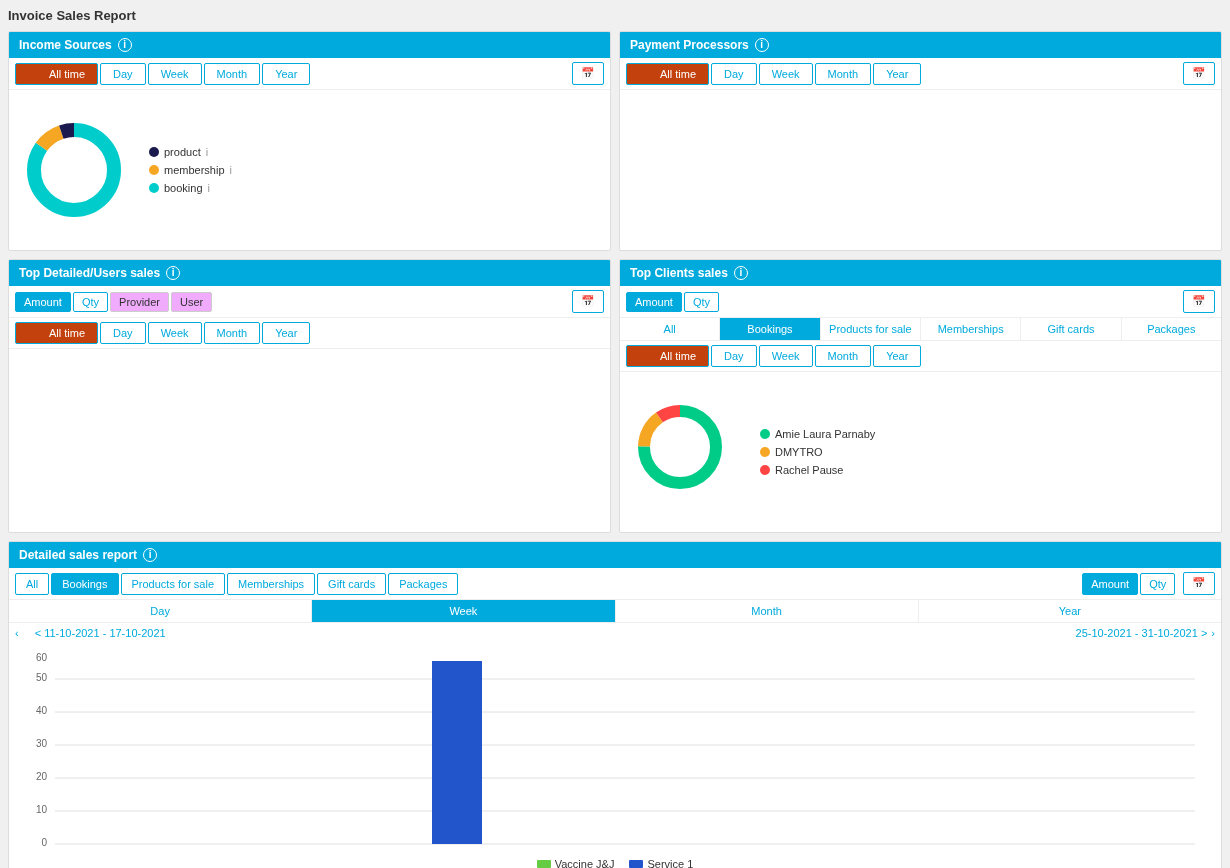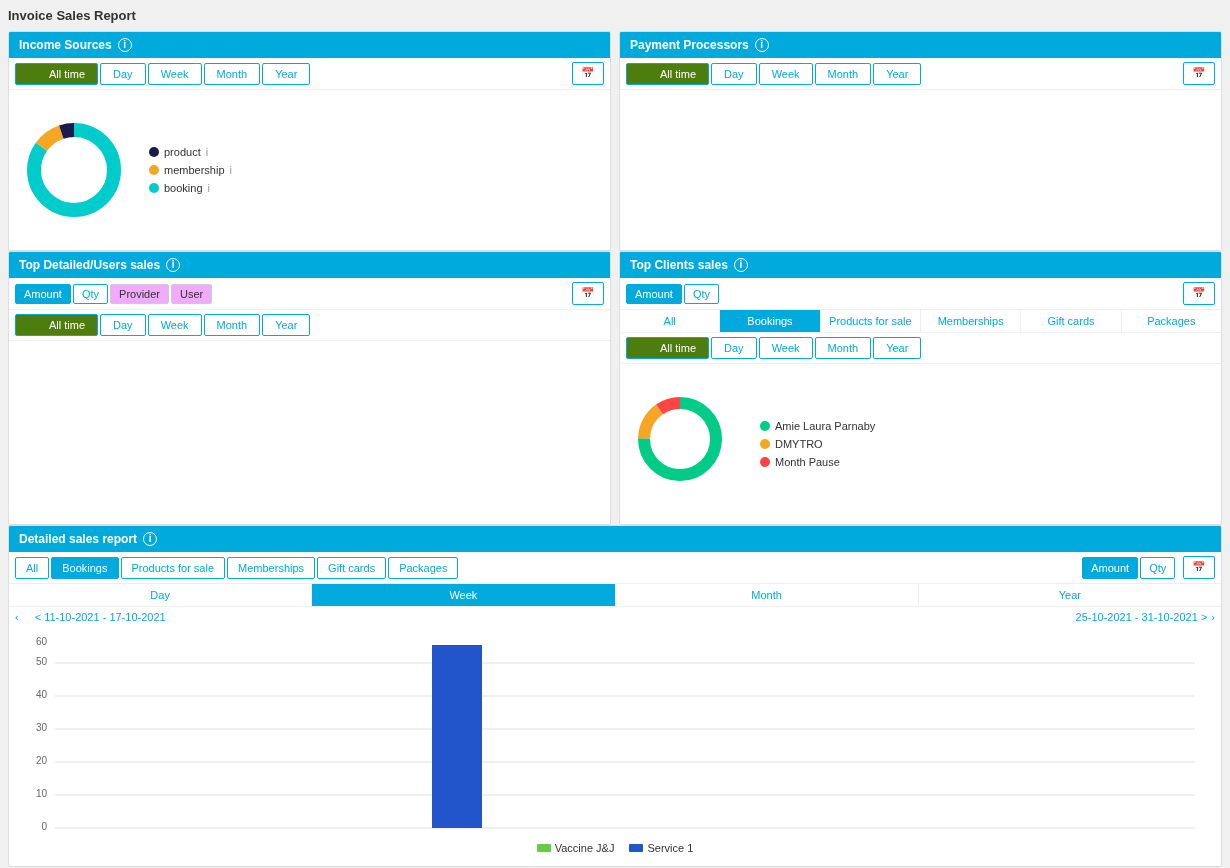--- a/index.html
+++ b/index.html
@@ -1,30 +1,30 @@
 <!DOCTYPE html>
 <html><head>
   <meta charset="utf-8">
   <style>
     * { box-sizing: border-box; margin: 0; padding: 0; }
     body { font-family: Arial, sans-serif; font-size: 12px; background: #f0f0f0; color: #333; }
     
     .page { padding: 8px; background: #f0f0f0; }
     .page-title { font-size: 13px; font-weight: bold; margin-bottom: 8px; color: #333; }
     
-    .row { display: flex; gap: 8px; }
+    .row { display: flex; gap: 8px; margin-bottom: 8px; }
     
     .panel { background: #fff; border: 1px solid #ddd; border-radius: 2px; flex: 1; overflow: hidden; }
     
     .panel-header { background: #00aadd; color: #fff; padding: 6px 10px; font-size: 12px; font-weight: bold; display: flex; align-items: center; gap: 6px; }
     .panel-header .info-icon { display: inline-block; width: 14px; height: 14px; border: 1px solid #fff; border-radius: 50%; text-align: center; line-height: 12px; font-size: 10px; cursor: pointer; }
     
     .time-nav { display: flex; align-items: center; padding: 4px 6px; border-bottom: 1px solid #eee; gap: 2px; }
     .time-btn { padding: 4px 12px; border: 1px solid #00aadd; border-radius: 2px; cursor: pointer; background: #fff; color: #00aadd; font-size: 11px; }
-    .time-btn.active { background: #4d7c0f; color: #fff; padding-left: 33px; }
+    .time-btn.active { background: #c2410c; color: #fff; padding-left: 33px; }
     .cal-btn { margin-left: auto; padding: 4px 8px; border: 1px solid #00aadd; border-radius: 2px; cursor: pointer; background: #fff; color: #00aadd; font-size: 11px; }
     
     .panel-body { padding: 10px; display: flex; align-items: center; min-height: 160px; }
     
     .donut-container { position: relative; width: 110px; height: 110px; flex-shrink: 0; }
     
     .legend { margin-left: 20px; display: flex; flex-direction: column; gap: 6px; font-size: 11px; flex-wrap: wrap; }
     .legend-item { display: flex; align-items: center; gap: 5px; }
     .legend-dot { width: 10px; height: 10px; border-radius: 50%; flex-shrink: 0; }
     
@@ -204,21 +204,21 @@
           <div class="legend-item">
             <span class="legend-dot" style="background:#00cc88"></span>
             <span>Amie Laura Parnaby</span>
           </div>
           <div class="legend-item">
             <span class="legend-dot" style="background:#f5a623"></span>
             <span>DMYTRO</span>
           </div>
           <div class="legend-item">
             <span class="legend-dot" style="background:#ff4444"></span>
-            <span>Month Pause</span>
+            <span>Rachel Pause</span>
           </div>
         </div>
       </div>
     </div>
 
   </div>
 
   <div class="detailed-panel">
     <div class="panel-header">
       <span>Detailed sales report</span>

